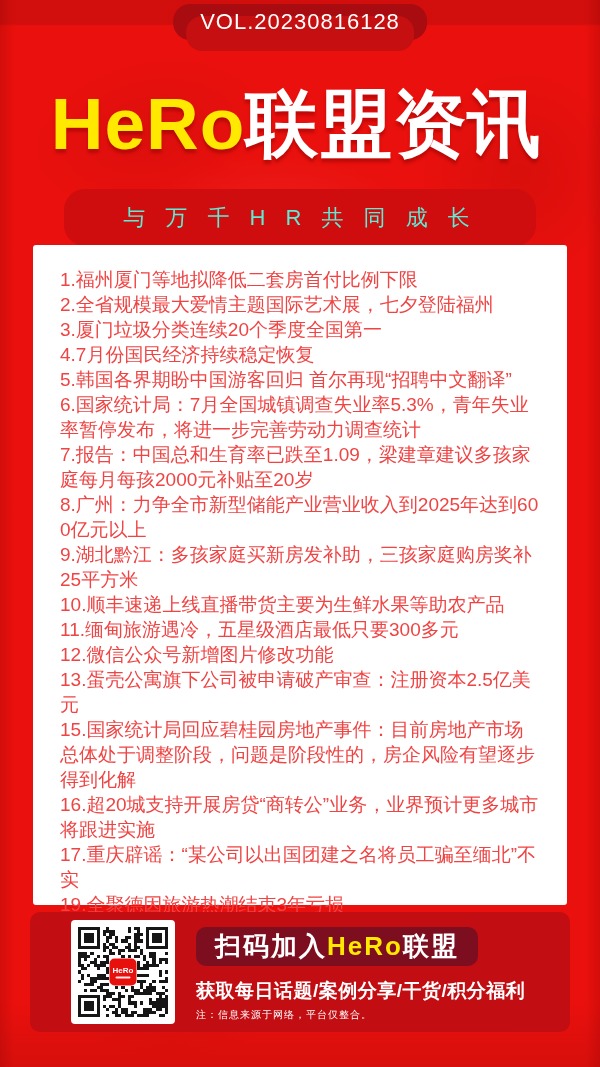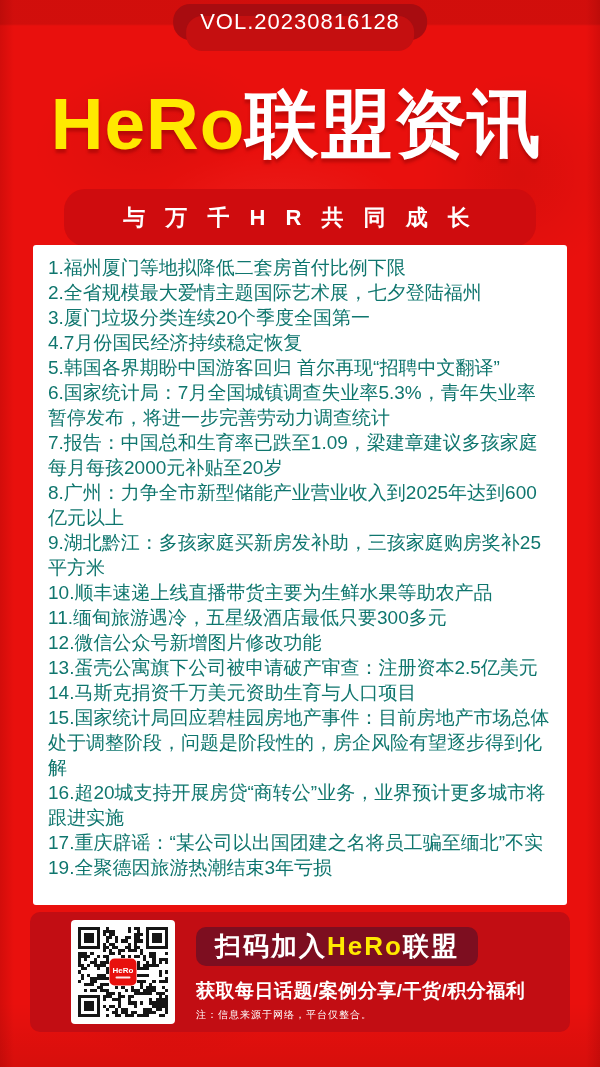--- a/index.html
+++ b/index.html
@@ -26,27 +26,27 @@
 
   
   .title{position:absolute;top:76px;left:0;right:8px;text-align:center;
     font-size:73px;font-weight:800;letter-spacing:1px;color:#ffffff;
     text-shadow:0 4px 3px rgba(125,0,0,.40);white-space:nowrap;z-index:2;}
   .title .hl{color:#ffe900;}
 
   
   .subtitle{position:absolute;top:189px;left:64px;right:64px;height:57px;
     background:#cf0c0e;border-radius:21px;display:flex;align-items:center;justify-content:center;
-    color:#ffffff;font-size:22px;font-weight:700;letter-spacing:7px;white-space:nowrap;z-index:2;}
+    color:#5eead4;font-size:22px;font-weight:400;letter-spacing:7px;white-space:nowrap;z-index:2;}
 
   
   .card{position:absolute;left:33px;top:245px;width:534px;height:660px;
     background:#ffffff;border-radius:3px;box-sizing:border-box;padding:10px 15px 8px 15px;z-index:2;}
-  .news-list{margin:0;padding:0;list-style:none;font-size:19px;line-height:25px;
-    color:#0f766e;font-weight:500;word-break:break-all;}
+  .news-list{margin:12px;padding:0;list-style:none;font-size:19px;line-height:25px;
+    color:#ef4444;font-weight:500;word-break:break-all;}
 
   
   .footer-panel{position:absolute;left:30px;top:912px;width:540px;height:120px;
     background:#c20d13;border-radius:10px;z-index:2;}
   .qr-box{position:absolute;left:41px;top:8px;width:104px;height:104px;
     background:#fff;border-radius:4px;box-sizing:border-box;padding:7px;}
   .qr-box svg{display:block;width:90px;height:90px;}
   .qr-logo{position:absolute;left:50%;top:50%;transform:translate(-50%,-50%);
     width:27px;height:27px;background:#e8100d;border-radius:5px;
     display:flex;flex-direction:column;align-items:center;justify-content:center;
@@ -91,21 +91,20 @@
       <li class="news-item">4.7月份国民经济持续稳定恢复</li>
       <li class="news-item">5.韩国各界期盼中国游客回归 首尔再现“招聘中文翻译”</li>
       <li class="news-item">6.国家统计局：7月全国城镇调查失业率5.3%，青年失业率暂停发布，将进一步完善劳动力调查统计</li>
       <li class="news-item">7.报告：中国总和生育率已跌至1.09，梁建章建议多孩家庭每月每孩2000元补贴至20岁</li>
       <li class="news-item">8.广州：力争全市新型储能产业营业收入到2025年达到600亿元以上</li>
       <li class="news-item">9.湖北黔江：多孩家庭买新房发补助，三孩家庭购房奖补25平方米</li>
       <li class="news-item">10.顺丰速递上线直播带货主要为生鲜水果等助农产品</li>
       <li class="news-item">11.缅甸旅游遇冷，五星级酒店最低只要300多元</li>
       <li class="news-item">12.微信公众号新增图片修改功能</li>
       <li class="news-item">13.蛋壳公寓旗下公司被申请破产审查：注册资本2.5亿美元</li>
-      <li class="news-item">14.马斯克捐资千万美元资助生育与人口项目</li>
       <li class="news-item">15.国家统计局回应碧桂园房地产事件：目前房地产市场总体处于调整阶段，问题是阶段性的，房企风险有望逐步得到化解</li>
       <li class="news-item">16.超20城支持开展房贷“商转公”业务，业界预计更多城市将跟进实施</li>
       <li class="news-item">17.重庆辟谣：“某公司以出国团建之名将员工骗至缅北”不实</li>
       <li class="news-item">19.全聚德因旅游热潮结束3年亏损</li>
     </ul>
   </div>
 
   <div class="footer-panel">
     <div class="qr-box">
       <svg viewBox="0 0 29 29" shape-rendering="crispEdges">

